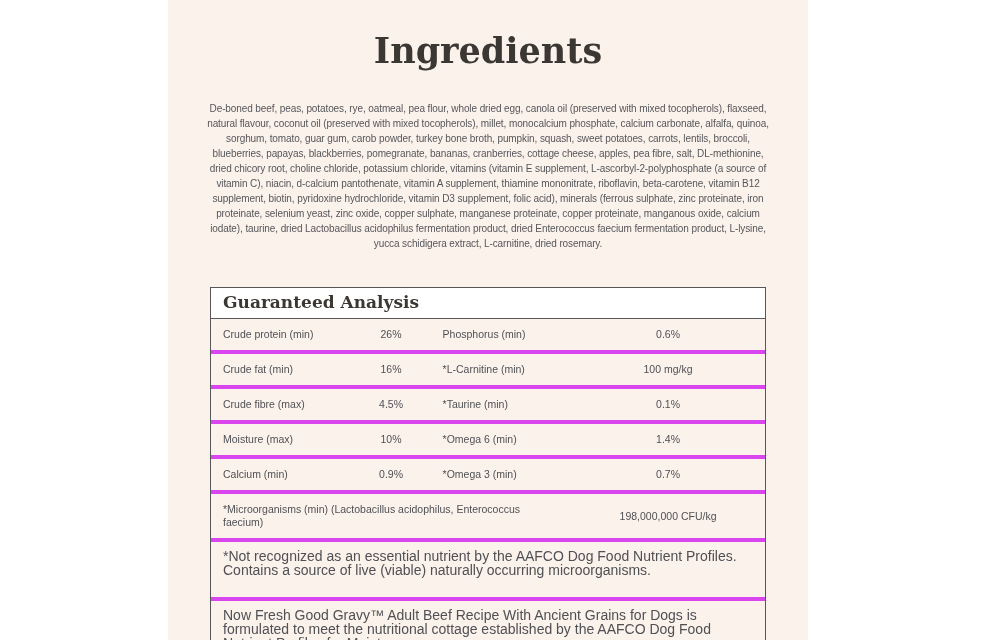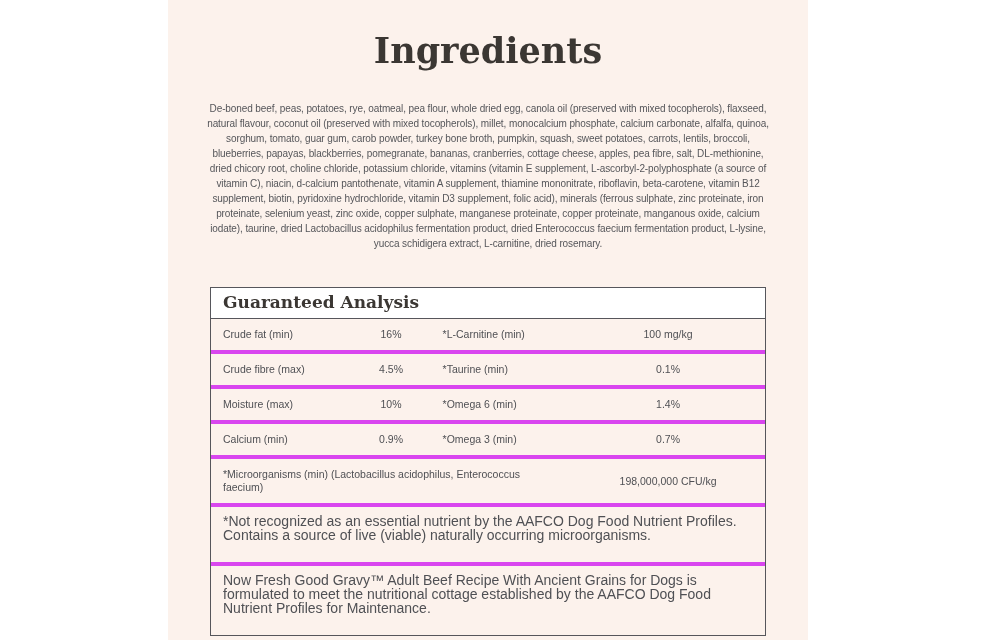--- a/index.html
+++ b/index.html
@@ -95,20 +95,26 @@
     <div class="para-box">
       <p class="ingredients-text">De-boned beef, peas, potatoes, rye, oatmeal, pea flour, whole dried egg, canola oil (preserved with mixed tocopherols), flaxseed, natural flavour, coconut oil (preserved with mixed tocopherols), millet, monocalcium phosphate, calcium carbonate, alfalfa, quinoa, sorghum, tomato, guar gum, carob powder, turkey bone broth, pumpkin, squash, sweet potatoes, carrots, lentils, broccoli, blueberries, papayas, blackberries, pomegranate, bananas, cranberries, cottage cheese, apples, pea fibre, salt, DL-methionine, dried chicory root, choline chloride, potassium chloride, vitamins (vitamin E supplement, L-ascorbyl-2-polyphosphate (a source of vitamin C), niacin, d-calcium pantothenate, vitamin A supplement, thiamine mononitrate, riboflavin, beta-carotene, vitamin B12 supplement, biotin, pyridoxine hydrochloride, vitamin D3 supplement, folic acid), minerals (ferrous sulphate, zinc proteinate, iron proteinate, selenium yeast, zinc oxide, copper sulphate, manganese proteinate, copper proteinate, manganous oxide, calcium iodate), taurine, dried Lactobacillus acidophilus fermentation product, dried Enterococcus faecium fermentation product, L-lysine, yucca schidigera extract, L-carnitine, dried rosemary.</p>
     </div>
 
     <div class="ga-table">
       <div class="ga-header">Guaranteed Analysis</div>
 
       <table>
         <tbody>
           <tr>
+            <td class="c1">Crude protein (min)</td>
+            <td class="c2">26%</td>
+            <td class="c3">Phosphorus (min)</td>
+            <td class="c4">0.6%</td>
+          </tr>
+          <tr>
             <td class="c1">Crude fat (min)</td>
             <td class="c2">16%</td>
             <td class="c3">*L-Carnitine (min)</td>
             <td class="c4">100 mg/kg</td>
           </tr>
           <tr>
             <td class="c1">Crude fibre (max)</td>
             <td class="c2">4.5%</td>
             <td class="c3">*Taurine (min)</td>
             <td class="c4">0.1%</td>

